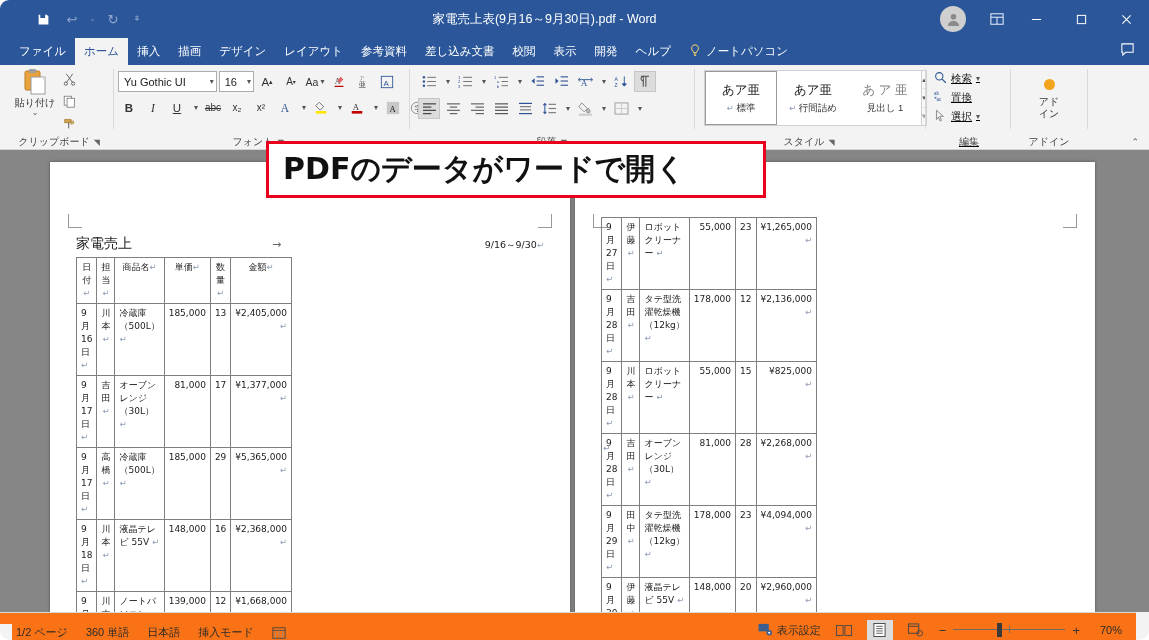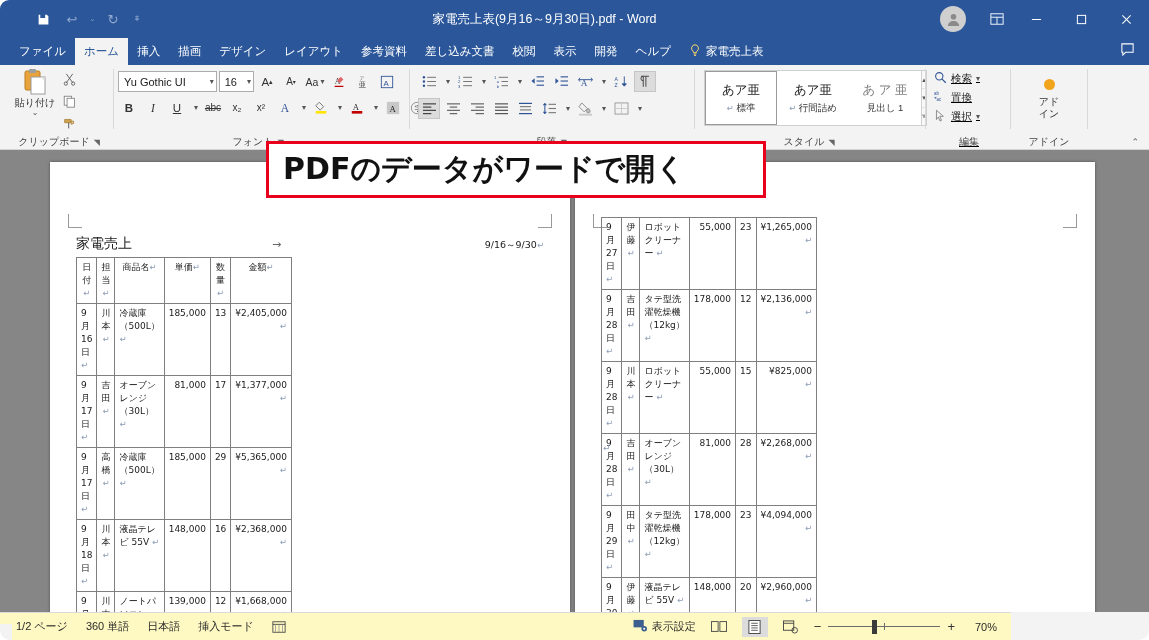--- a/index.html
+++ b/index.html
@@ -282,24 +282,24 @@
   }
   .callout span {
     font-family: "DejaVu Sans", sans-serif;
     font-size: 30px; font-weight: bold; color: #111;
     letter-spacing: 0px;
   }
 
   
   .statusbar {
     position: absolute; bottom: 0; left: 0;
-    width: 1011px; height: 28px;
-    background: #fef9c3;
+    width: 1136px; height: 28px;
+    background: #f97316;
     border-top: 1px solid #d9d9d9;
-    display: flex; align-items: center;
+    display: flex; align-items: flex-end;
     font-size: 11px; color: #2a2a2a;
   }
   .sb-left { display: flex; align-items: center; gap: 18px; padding-left: 16px; }
   .sb-right { margin-left: auto; display: flex; align-items: center; gap: 10px; padding-right: 14px; }
   .sb-item { display: flex; align-items: center; gap: 4px; white-space: nowrap; }
   .view-btn {
     width: 26px; height: 20px;
     display: flex; align-items: center; justify-content: center;
     color: #333;
   }
@@ -413,21 +413,21 @@
     <div class="tab">開発</div>
     <div class="tab">ヘルプ</div>
     <div class="tell-me">
       <span class="bulb">
         <svg width="12" height="13" viewBox="0 0 14 16">
             <path d="M7 1a4.3 4.3 0 0 0-2.6 7.7c.5.4.8 1 .8 1.6v.4h3.6v-.4c0-.6.3-1.2.8-1.6A4.3 4.3 0 0 0 7 1z" fill="none" stroke="#ffd966" stroke-width="1.2"></path>
             <line x1="5.4" y1="12.4" x2="8.6" y2="12.4" stroke="#ffd966" stroke-width="1.2"></line>
             <line x1="5.9" y1="14.2" x2="8.1" y2="14.2" stroke="#ffd966" stroke-width="1.2"></line>
           </svg>
       </span>
-      <span>家電売上表</span>
+      <span>ノートパソコン</span>
     </div>
   </div>
   <div class="comment-ico">
     <svg width="15" height="15" viewBox="0 0 16 16">
         <path d="M2 2h12v9H6l-3 3v-3H2z" fill="none" stroke="#ffffff" stroke-width="1.1"></path>
       </svg>
   </div>
 
   <div class="ribbon">
 

